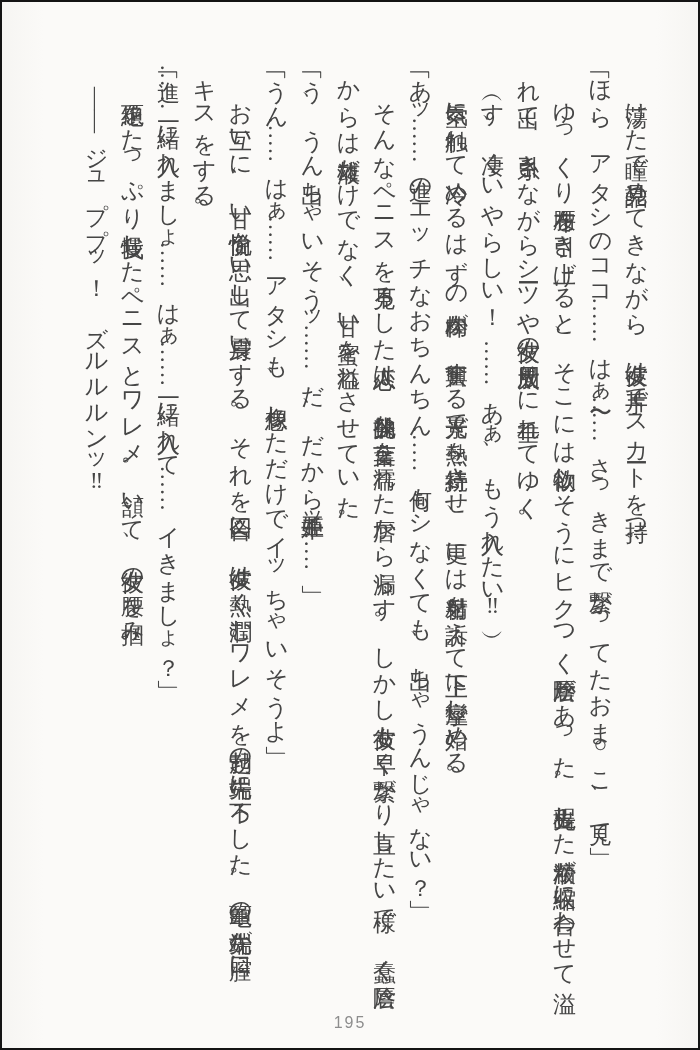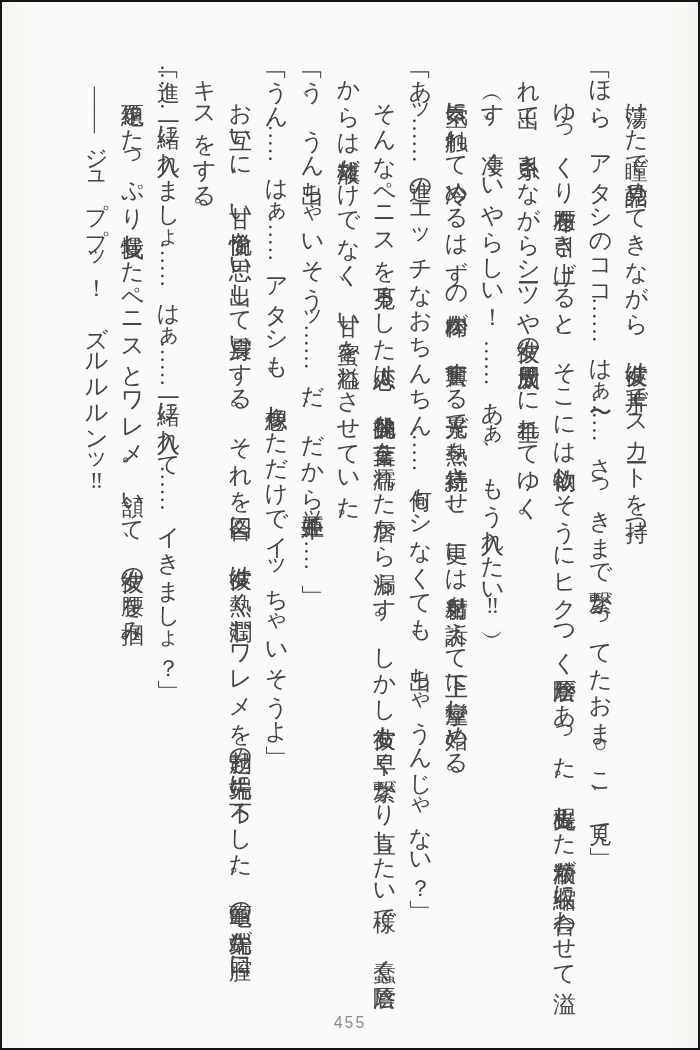--- a/index.html
+++ b/index.html
@@ -66,14 +66,14 @@
       <p class="indent">空気に触れて冷めるはずの肉棒が、興奮する光景で熱を持続させ、更には射精を訴えて上下に痙攣し始める。</p>
       <p>「あッ……進のエッチなおちんちん……何もシなくても、出ちゃうんじゃない？」</p>
       <p class="indent">そんなペニスを見下ろした恋人は、挑発的な言葉を濡れた唇から漏らす。しかし彼女も早く繋がり直したい様で、蠢く陰唇からは雄液だけでなく、甘い蜜を溢れさせていた。</p>
       <p>「う、うん出ちゃいそうッ……だ、だから千亜姫ッ……」</p>
       <p>「うん……はぁ……アタシも、想像しただけでイッちゃいそうよ」</p>
       <p class="indent">お互いに、甘い愉悦を思い出して身震いする。それを合図に、彼女は熱く潤むワレメを勃起の先端に下ろした。亀頭の先端が膣口にキスをする。</p>
       <p>「進……一緒に入れましょ……はぁ……一緒に入れて……イきましょ？」</p>
       <p class="indent">絶頂をたっぷり我慢したペニスとワレメ。頷いて、彼女の腰を掴み、</p>
       <p class="indent">――ジュププッ！　ズルルルンッ‼</p>
     </div>
-  <div class="page-number">455</div>
+  <div class="page-number">195</div>
 </div>
 
 </body></html>

